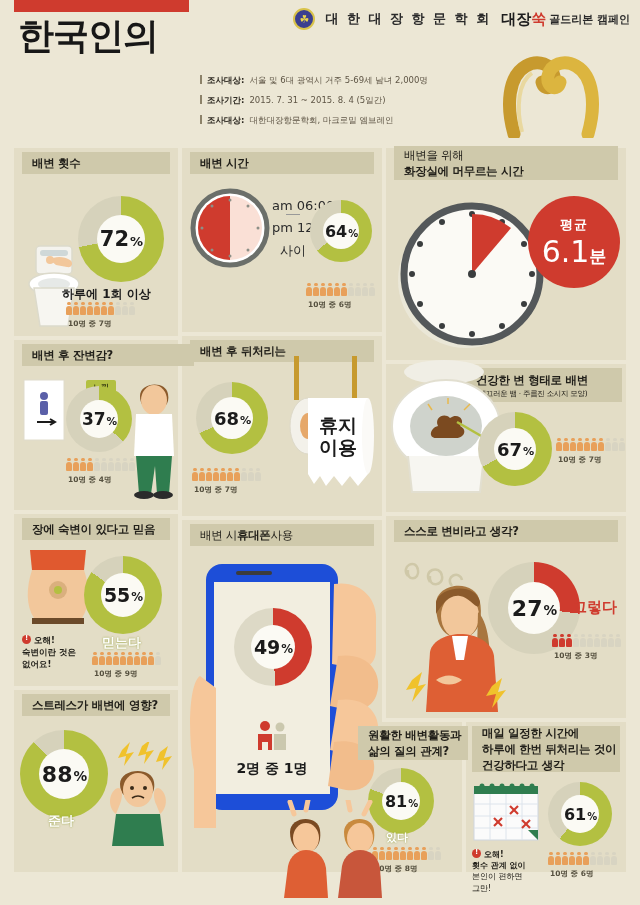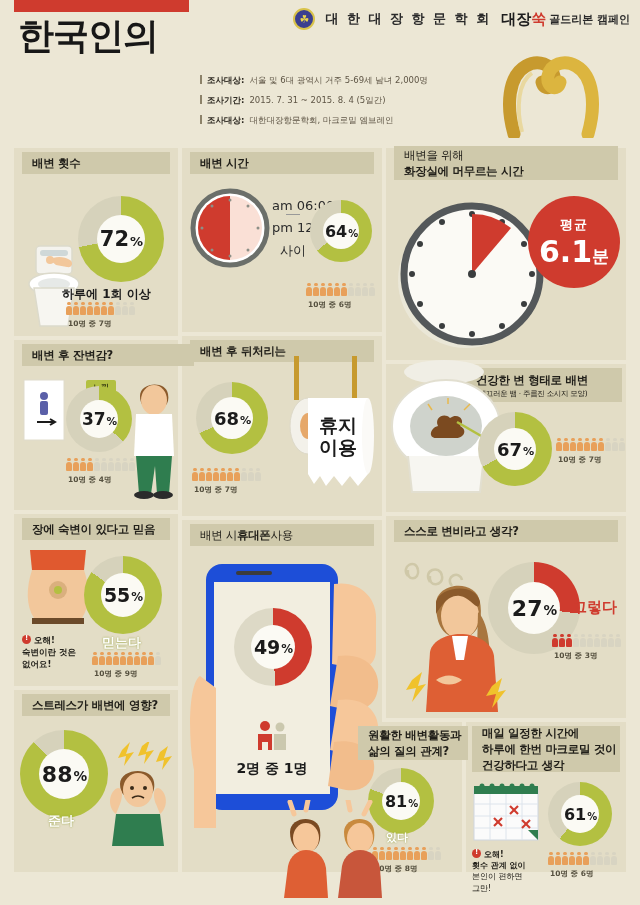--- a/index.html
+++ b/index.html
@@ -244,21 +244,21 @@
         <circle cx="52" cy="26" r="3"></circle>
     </g>
     <path d="M82 78 L82 18 A60 60 0 0 1 121 32 Z" fill="#cf3b2e"></path>
     <circle cx="82" cy="78" r="4" fill="#3a3d3e"></circle>
   </svg>
 
   <div style="position:absolute;left:528px;top:196px;width:92px;height:92px;border-radius:50%;background:#cf3b2e;
        display:flex;flex-direction:column;align-items:center;justify-content:center;color:#fff;">
     <div style="font-size:13px;font-weight:bold;letter-spacing:1px;">평균</div>
     <div style="display:flex;align-items:baseline;">
-      <span style="font-size:30px;font-weight:bold;">6.1</span>
+      <span style="font-size:30px;font-weight:normal;">6.1</span>
       <span style="font-size:17px;font-weight:bold;">분</span>
     </div>
   </div>
 
   <div class="sec-head" style="left:22px;top:344px;width:172px;">배변 후 잔변감?</div>
 
   <svg style="position:absolute;left:22px;top:378px;width:54px;height:76px;" viewBox="0 0 54 76">
     <rect x="2" y="2" width="40" height="60" fill="#fff" stroke="#e0dccb"></rect>
     <circle cx="22" cy="18" r="4" fill="#5a5fa8"></circle>
     <rect x="18" y="23" width="8" height="14" rx="2" fill="#5a5fa8"></rect>
@@ -551,21 +551,21 @@
     <path d="M14 32 C14 16 42 14 44 30 C46 46 38 52 30 52 C20 52 14 44 14 32Z" fill="#7a4a22"></path>
     <ellipse cx="30" cy="38" rx="13" ry="15" fill="#f6c79a"></ellipse>
     <path d="M12 66 C14 56 22 50 30 50 C40 50 48 56 50 68 L52 98 L8 98 Z" fill="#de5f34"></path>
     <path d="M68 32 C68 16 96 14 98 30 C100 46 92 52 84 52 C74 52 68 44 68 32Z" fill="#c98a3e"></path>
     <ellipse cx="84" cy="38" rx="13" ry="15" fill="#f6c79a"></ellipse>
     <path d="M66 66 C68 56 76 50 84 50 C94 50 102 56 104 68 L106 98 L62 98 Z" fill="#c8563b"></path>
   </svg>
 
   <div class="sec-head tall3" style="left:472px;top:726px;width:148px;">
     <span>매일 일정한 시간에</span>
-    <span>하루에 한번 마크로밀 것이</span>
+    <span>하루에 한번 뒤처리는 것이</span>
     <span>건강하다고 생각</span>
   </div>
 
   <svg style="position:absolute;left:472px;top:782px;width:70px;height:62px;" viewBox="0 0 70 62">
     <rect x="2" y="8" width="64" height="50" fill="#fbfbfb" stroke="#cfd6df"></rect>
     <rect x="2" y="4" width="64" height="8" fill="#2f7d4f"></rect>
     <g fill="#2f7d4f">
         <circle cx="10" cy="4" r="2.5"></circle>
         <circle cx="20" cy="4" r="2.5"></circle>
         <circle cx="30" cy="4" r="2.5"></circle>

